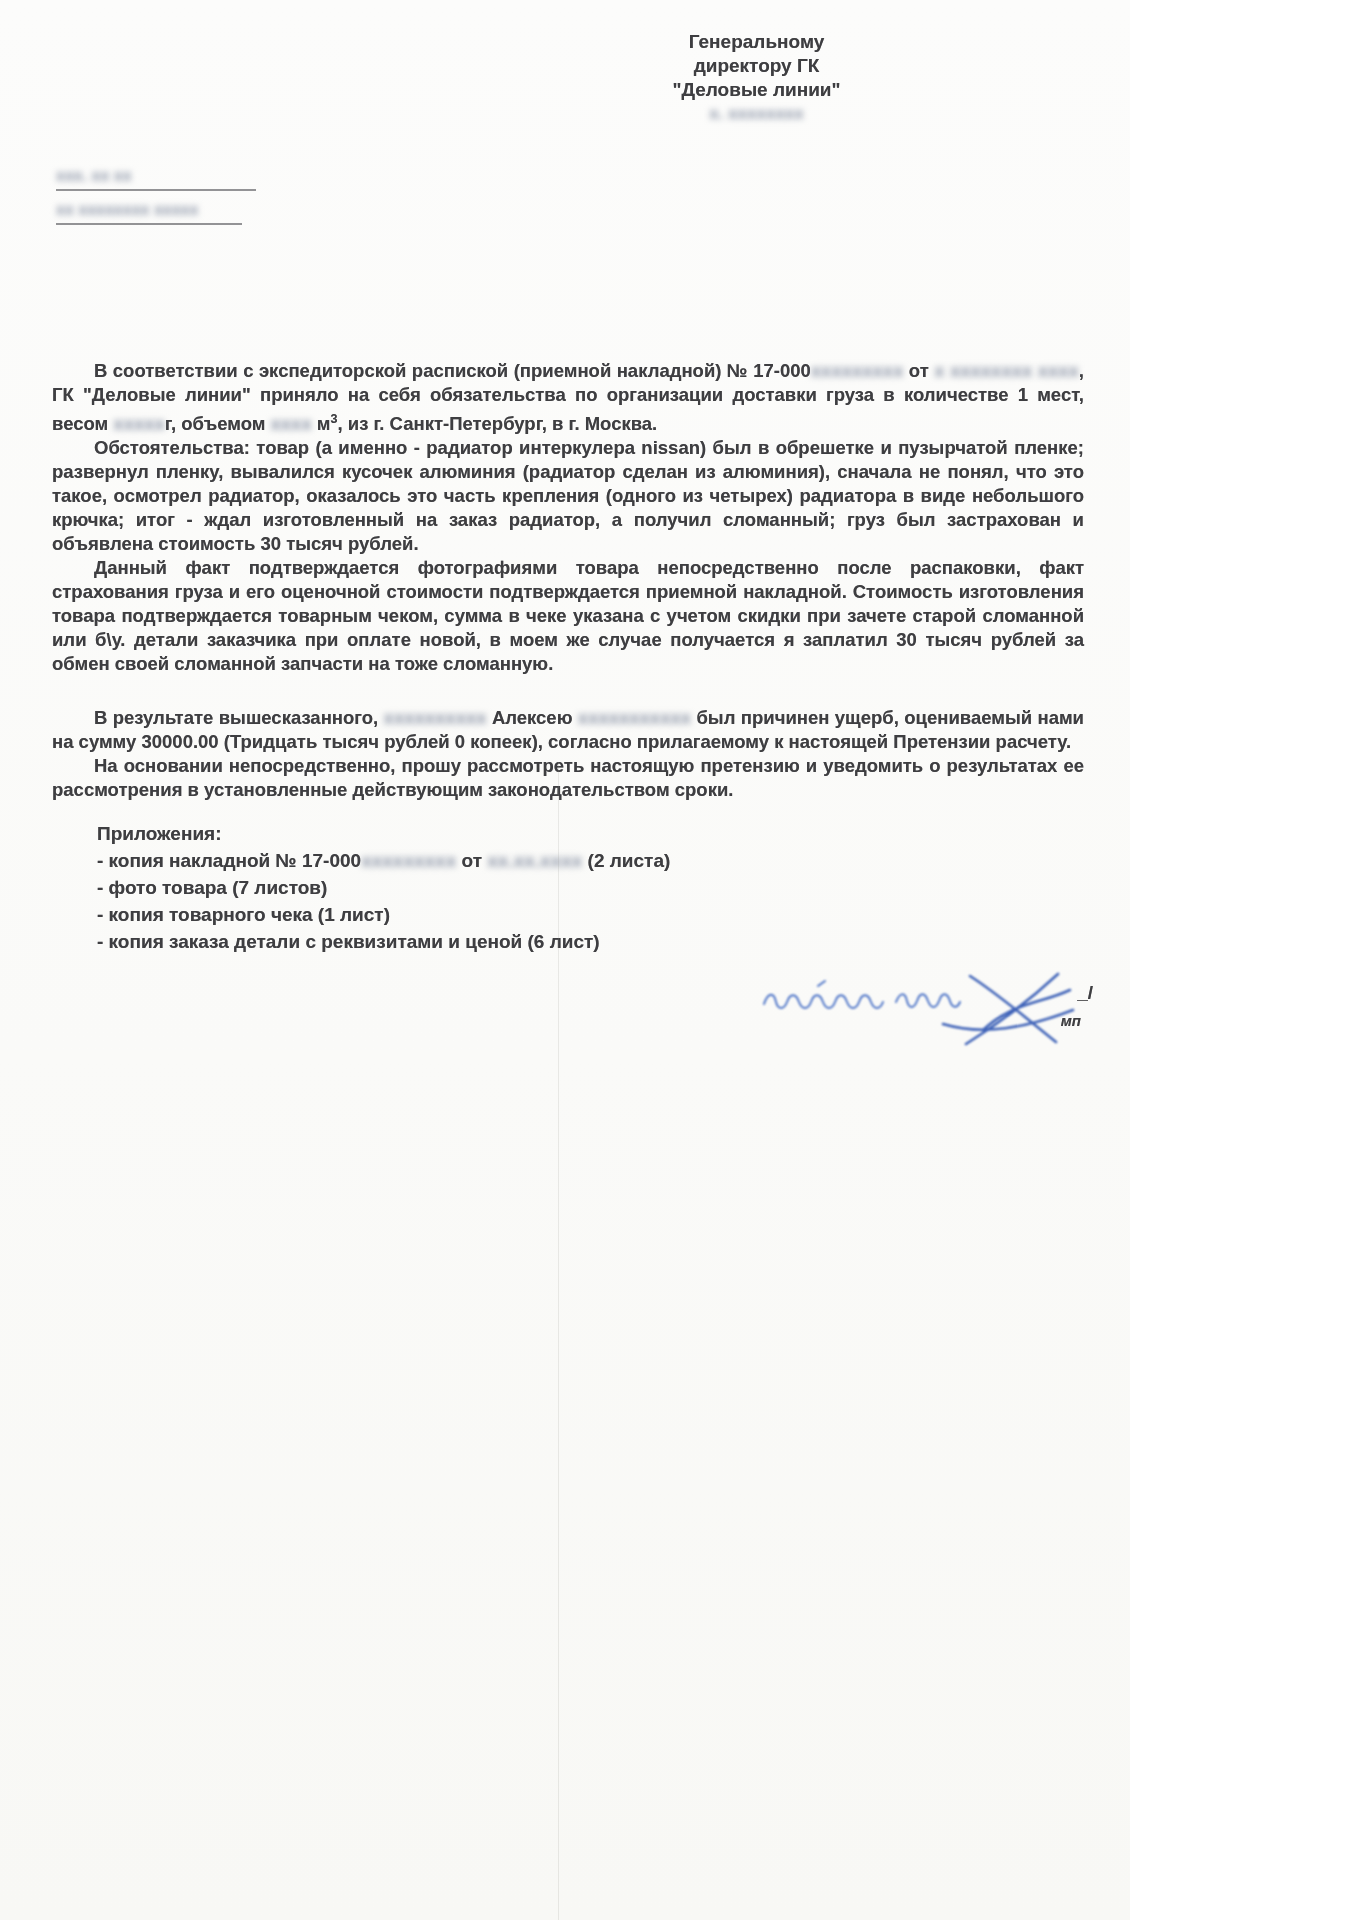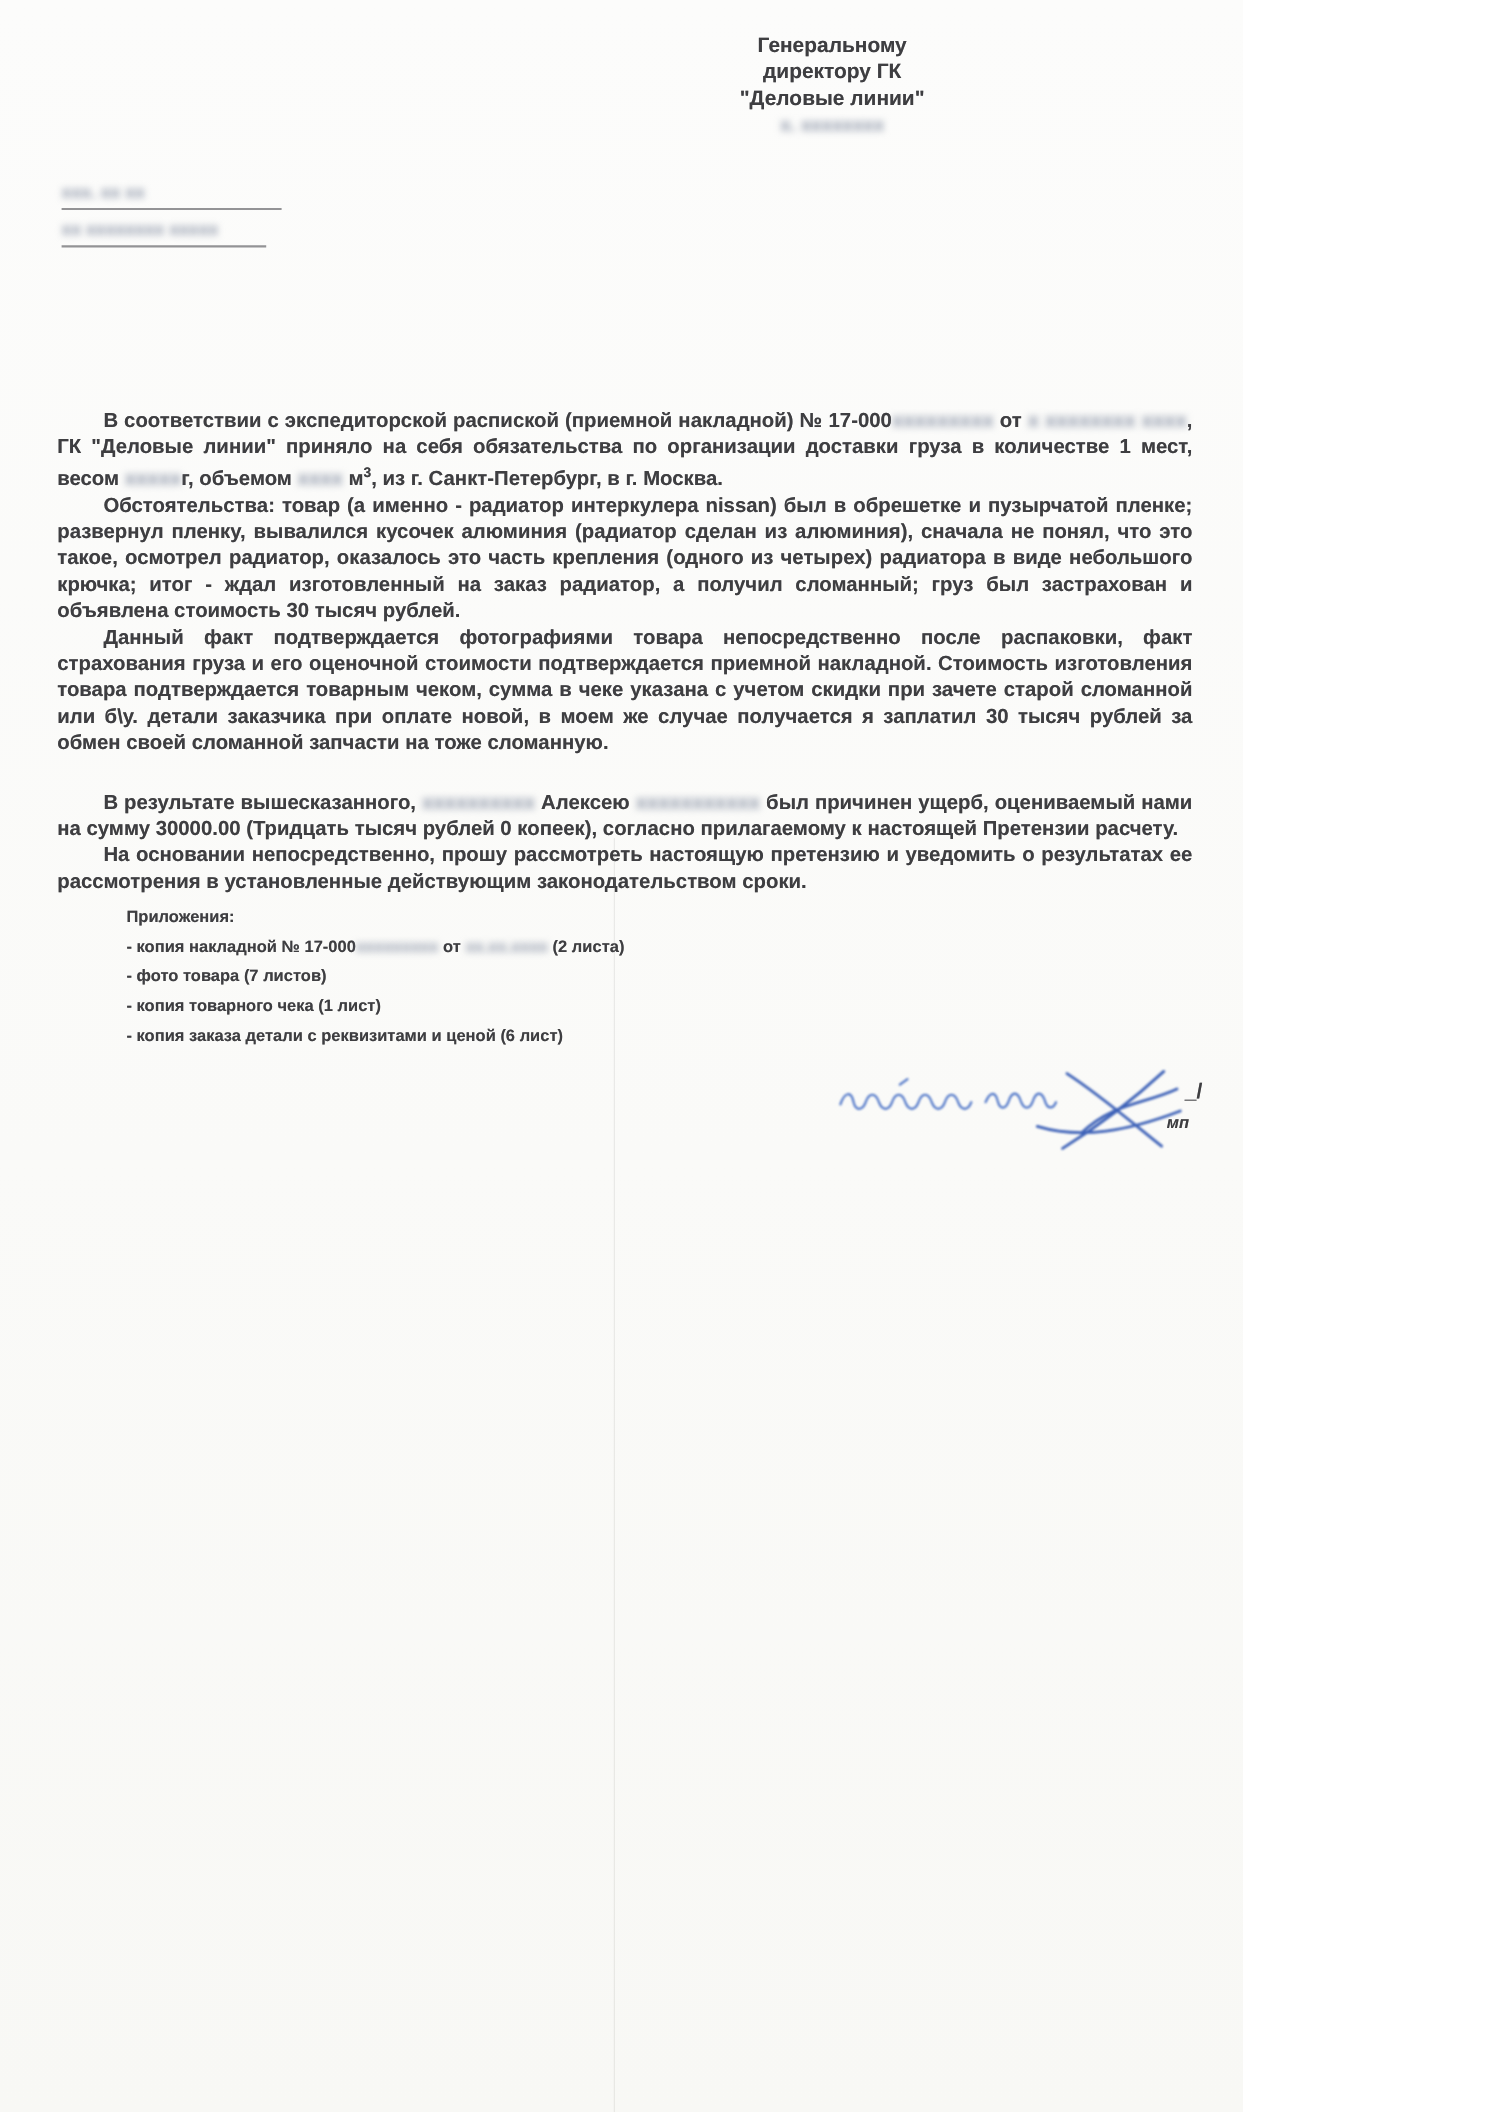--- a/index.html
+++ b/index.html
@@ -51,42 +51,41 @@
     left: 52px;
     width: 1032px;
     text-align: center;
   }
   .doc-title { font-size: 20.5px; letter-spacing: 0.4px; margin-bottom: 6px; }
   .doc-subtitle { font-size: 19px; line-height: 26px; }
 
   
   .body-block {
     position: absolute;
-    top: 370px;
+    top: 359px;
     left: 52px;
     width: 1032px;
     font-size: 18.5px;
     line-height: 24px;
   }
   .body-block p {
     margin: 0;
     text-indent: 42px;
     text-align: justify;
   }
   p.gap-top { margin-top: 30px; }
   sup { font-size: 68%; }
 
   
   .attachments {
     position: absolute;
     top: 820px;
     left: 97px;
-    font-size: 15px;
+    font-size: 19px;
     line-height: 27px;
-    margin-left: 18px;
   }
 
   
   .redacted {
     color: #8d96a8;
     filter: blur(3.2px);
     text-shadow: none;
   }
 
   

